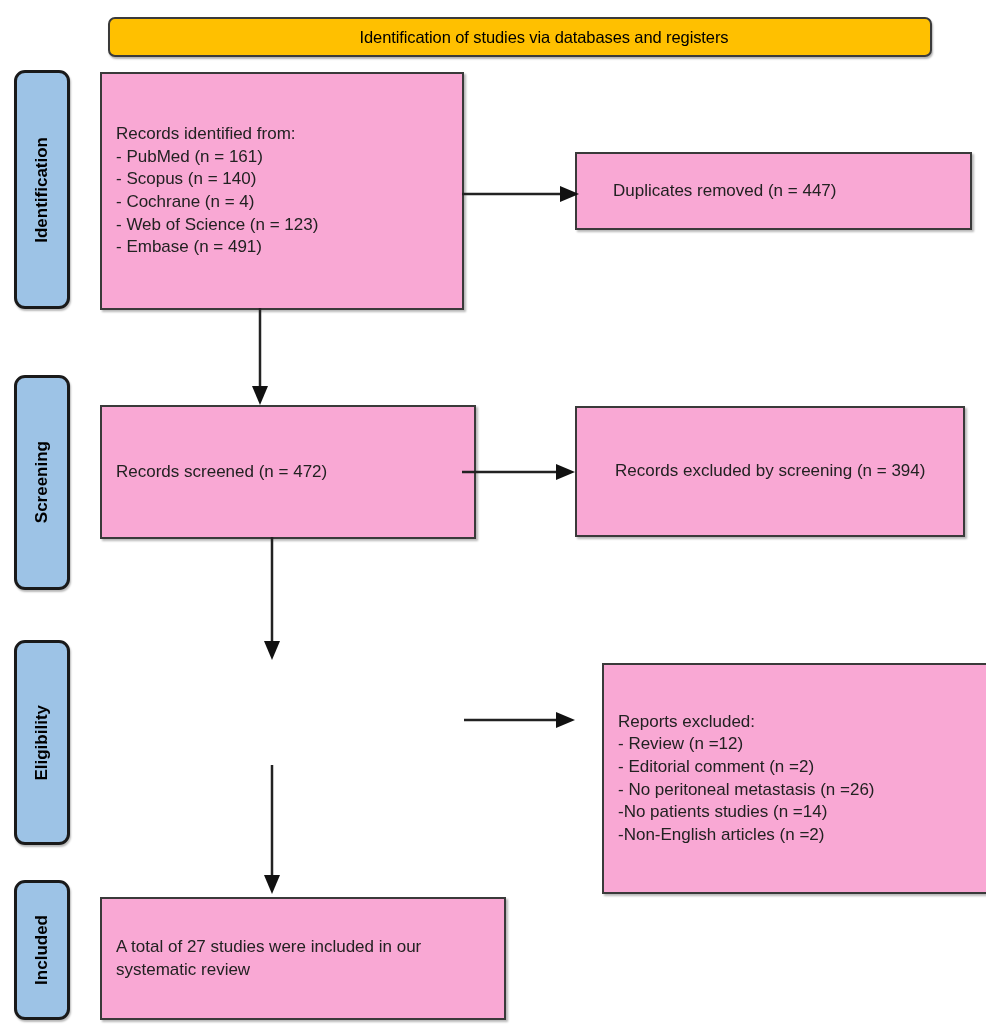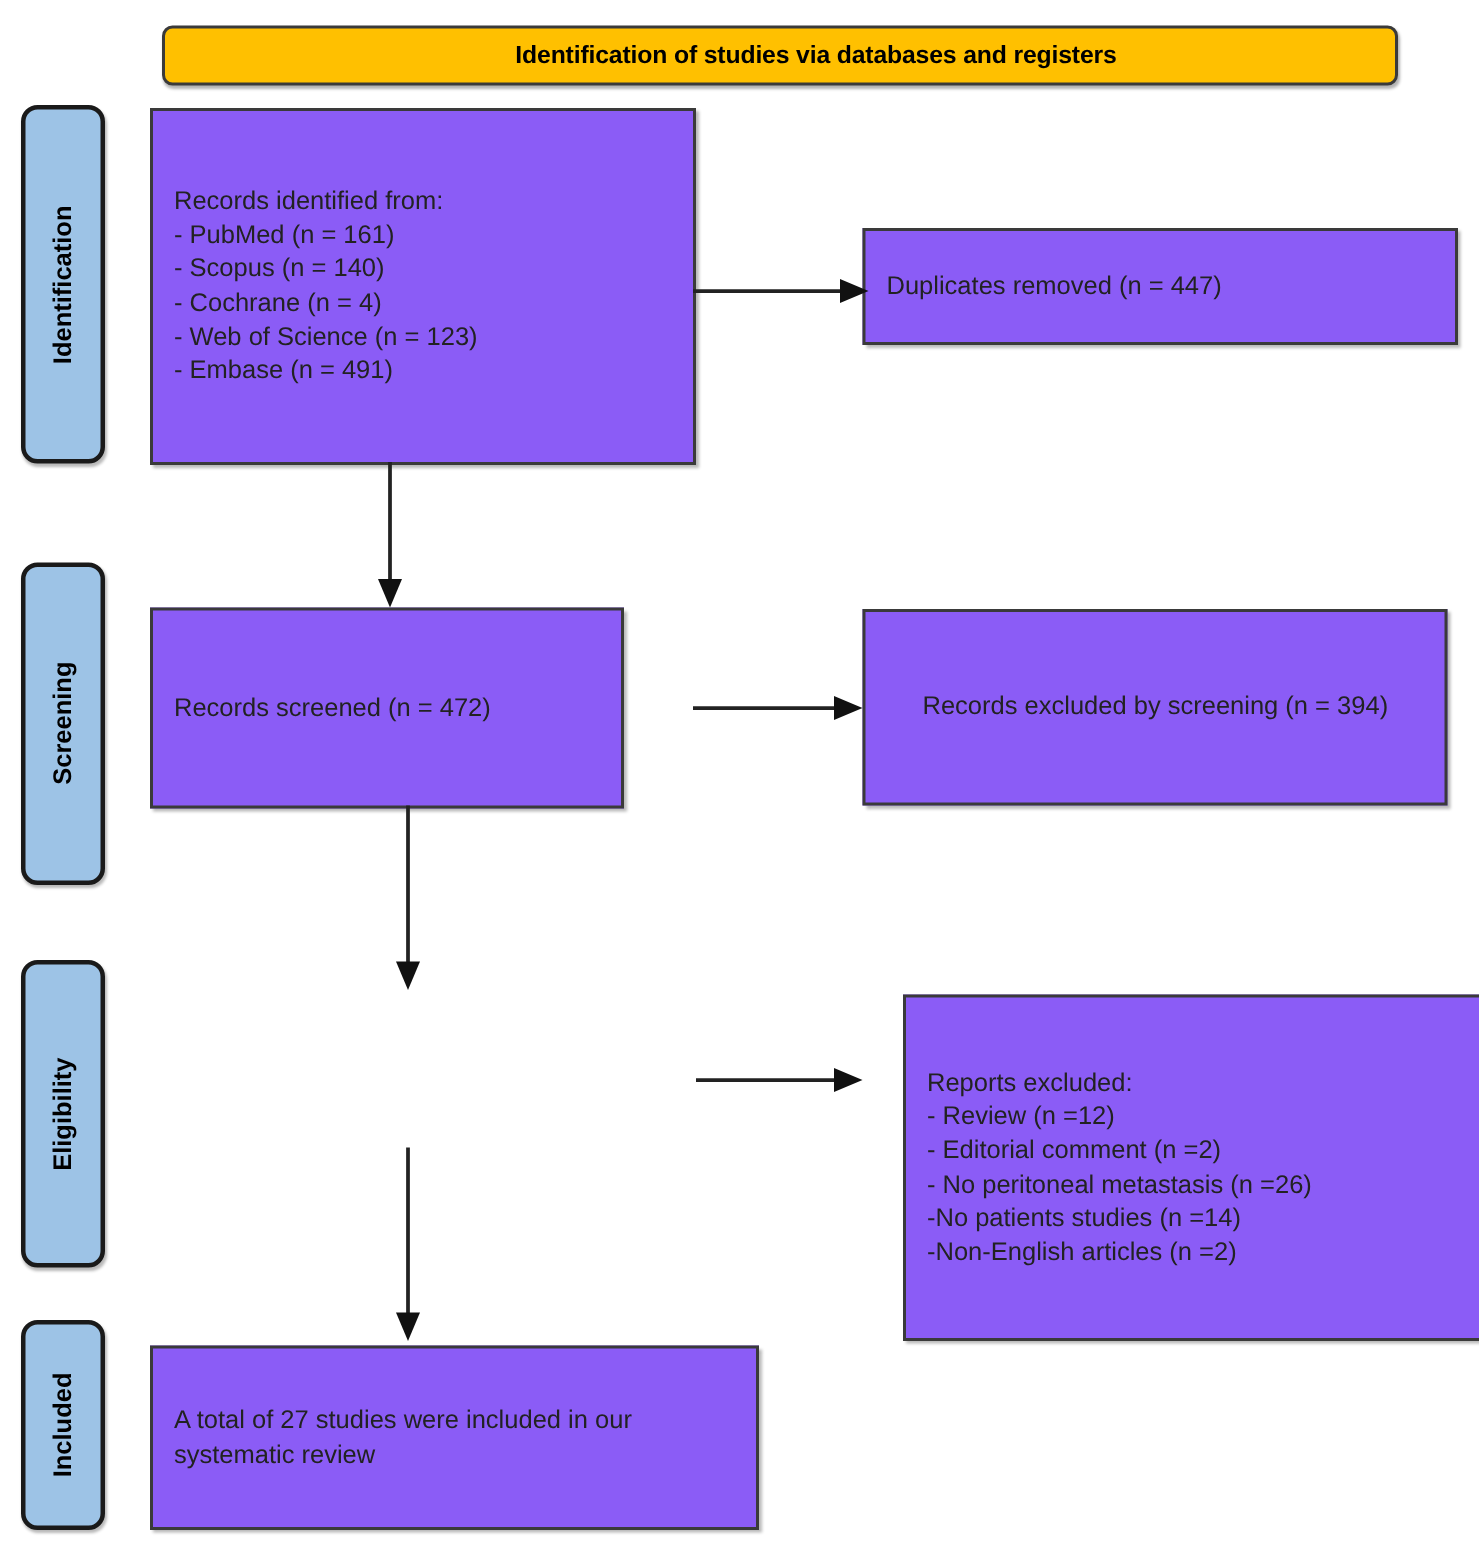--- a/index.html
+++ b/index.html
@@ -33,21 +33,21 @@
     border: 2px solid #3a3a3a;
     border-radius: 7px;
     box-sizing: border-box;
     display: flex;
     align-items: center;
     justify-content: center;
     box-shadow: 1px 2px 2px rgba(0,0,0,0.30);
   }
   .header-banner .header-text {
     font-size: 16.5px;
-    font-weight: bold;
+    font-weight: normal;
     color: #000000;
     letter-spacing: -0.1px;
     text-align: center;
     white-space: nowrap;
     margin-left: 48px;
   }
 
   
   .stage-pill {
     position: absolute;
@@ -71,39 +71,39 @@
   }
 
   #pill-identification { left: 14px; top: 70px;  width: 56px; height: 239px; }
   #pill-screening      { left: 14px; top: 375px; width: 56px; height: 215px; }
   #pill-eligibility    { left: 14px; top: 640px; width: 56px; height: 205px; }
   #pill-included       { left: 14px; top: 880px; width: 56px; height: 140px; }
 
   
   .flow-box {
     position: absolute;
-    background: #8b5cf6;
+    background: #f9a8d4;
     border: 2.5px solid #3a3a3a;
     box-sizing: border-box;
     box-shadow: 2px 2px 2px rgba(0,0,0,0.28);
     display: flex;
     align-items: center;
   }
   .flow-box .box-text {
     font-size: 17px;
     color: #222222;
     line-height: 1.30;
     padding: 0 14px;
     white-space: pre-line;
     width: 100%;
   }
 
   #box-identified  { left: 100px; top: 72px;  width: 364px; height: 238px; }
-  #box-duplicates  { left: 575px; top: 152px; width: 397px; height: 78px;  }
-  #box-screened    { left: 100px; top: 405px; width: 316px; height: 134px; }
+  #box-duplicates  { left: 575px; top: 152px; width: 397px; height: 78px; padding-left: 22px;  }
+  #box-screened    { left: 100px; top: 405px; width: 376px; height: 134px; }
   #box-excl-screen { left: 575px; top: 406px; width: 390px; height: 131px; padding-left: 24px; }
   #box-eligibility { left: 100px; top: 659px; width: 366px; height: 107px; }
   #box-excl-report { left: 602px; top: 663px; width: 390px; height: 231px; }
   #box-included    { left: 100px; top: 897px; width: 406px; height: 123px; }
 
   #box-identified .box-text,
   #box-excl-report .box-text { line-height: 1.33; }
 
   
   .connector {

